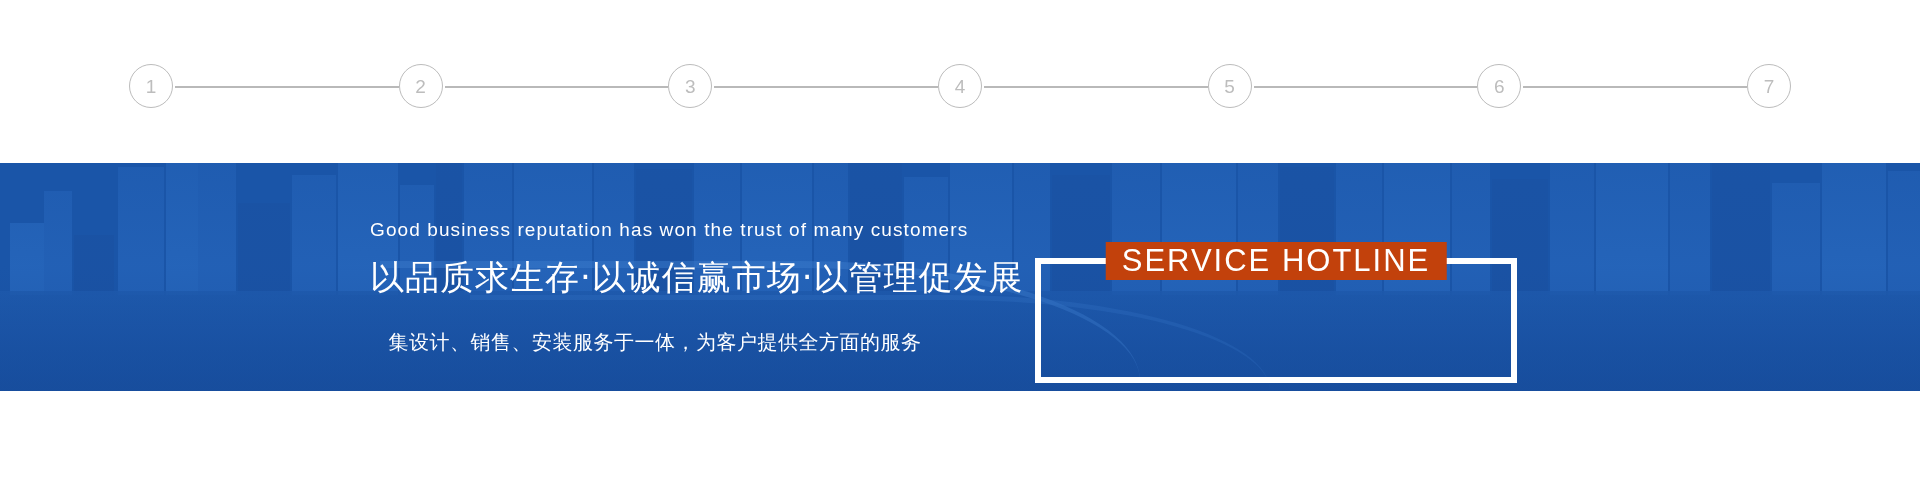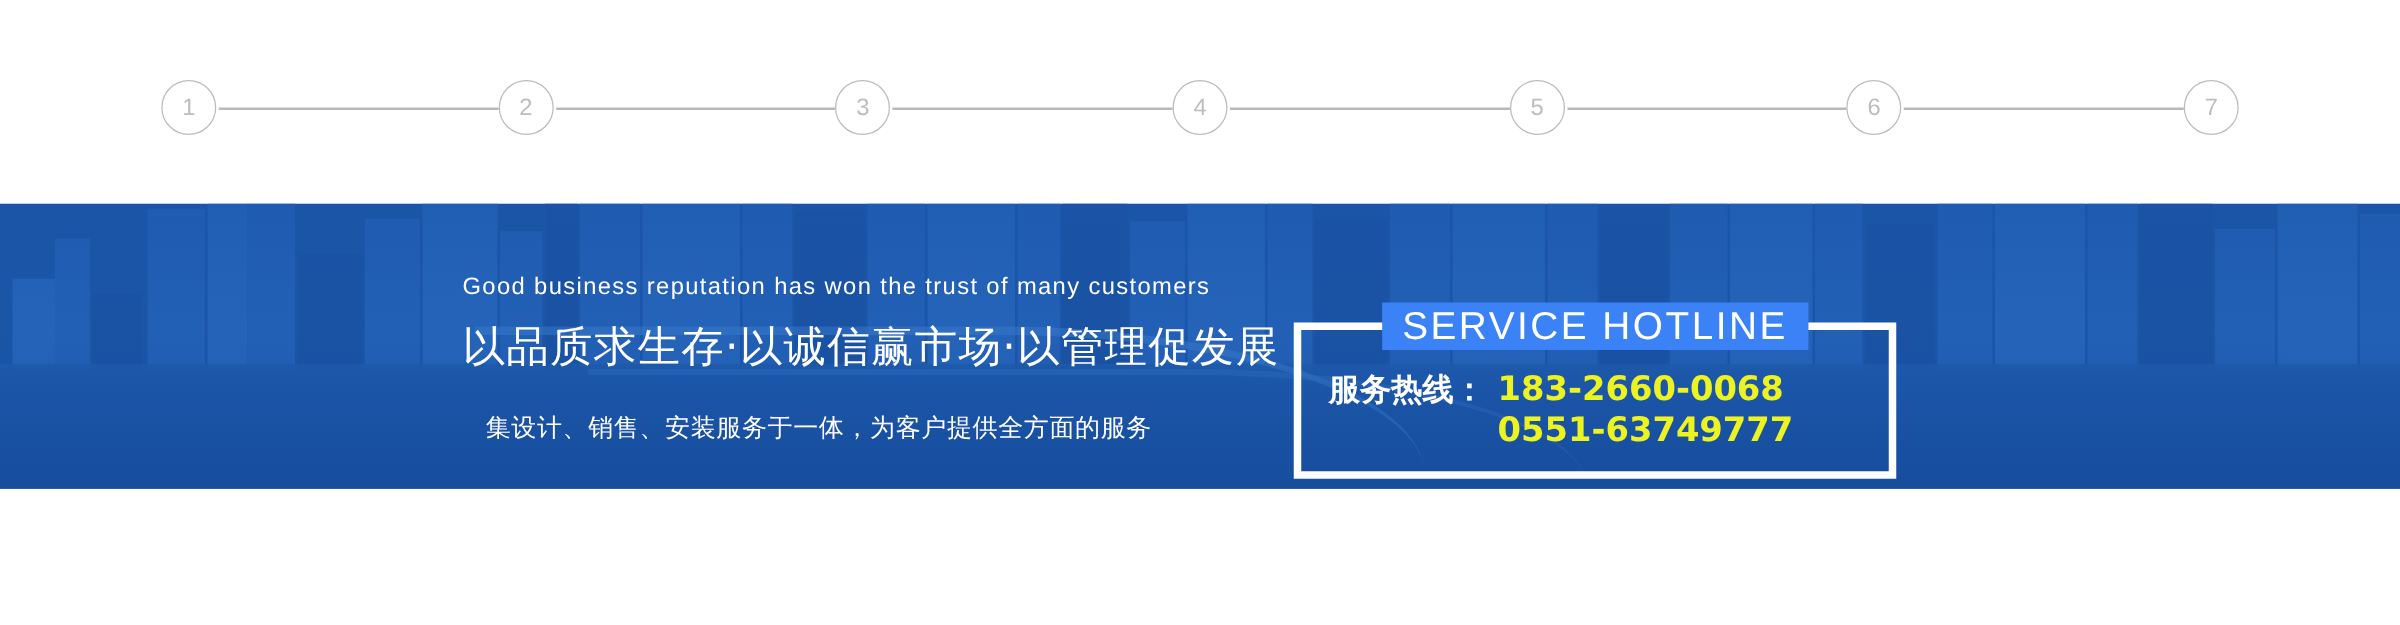--- a/index.html
+++ b/index.html
@@ -177,21 +177,21 @@
     border: 6px solid #ffffff;
     box-sizing: border-box;
     z-index: 5;
   }
   .hotline-title {
     position: absolute;
     left: 50%;
     top: -22px;
     transform: translateX(-50%);
     padding: 0 16px;
-    background: #3b82f6;
+    background: #c2410c;
     font-family: "Liberation Sans", "DejaVu Sans", sans-serif;
     font-size: 31px;
     color: #ffffff;
     letter-spacing: 2px;
     white-space: nowrap;
     line-height: 38px;
   }
   .hotline-rows {
     position: absolute;
     left: 0;
@@ -311,26 +311,16 @@
     <div class="banner-overlay"></div>
 
     <div class="slogan">
       <div class="slogan-en">Good business reputation has won the trust of many customers</div>
       <div class="slogan-cn">以品质求生存·以诚信赢市场·以管理促发展</div>
       <div class="slogan-sub">集设计、销售、安装服务于一体，为客户提供全方面的服务</div>
     </div>
 
     <div class="hotline">
       <div class="hotline-title">SERVICE  HOTLINE</div>
-      <div class="hotline-rows">
-        <div class="hotline-row">
-          <span class="hotline-label">服务热线：</span>
-          <span class="hotline-number">183-2660-0068</span>
-        </div>
-        <div class="hotline-row">
-          <span class="hotline-label spacer">服务热线：</span>
-          <span class="hotline-number">0551-63749777</span>
-        </div>
-      </div>
     </div>
 
   </div>
 </div>
 
 </body></html>

